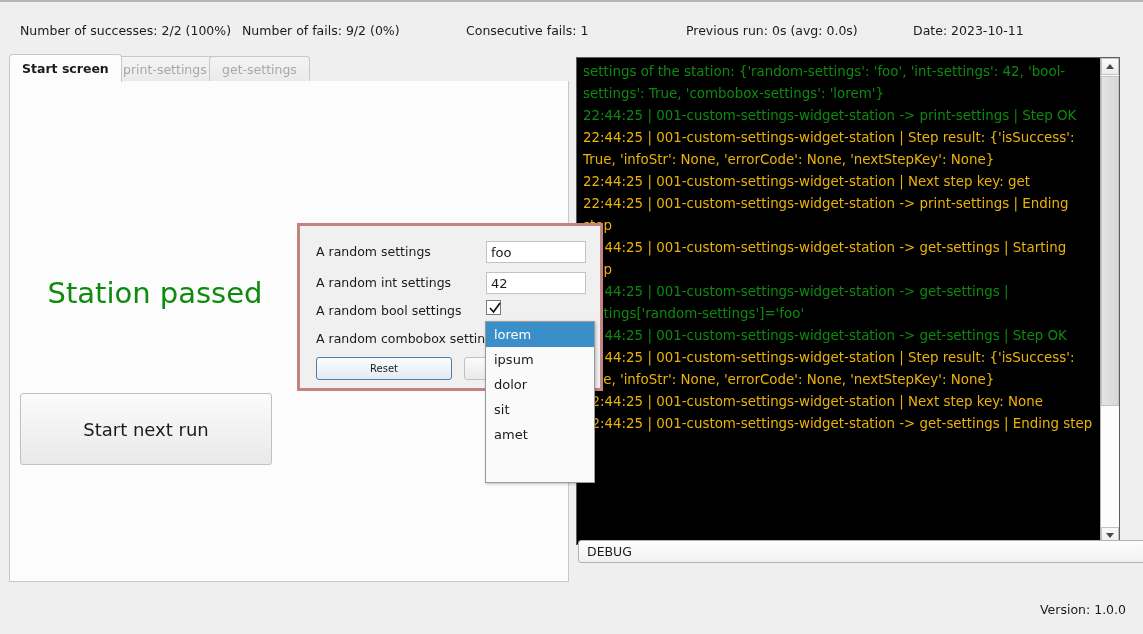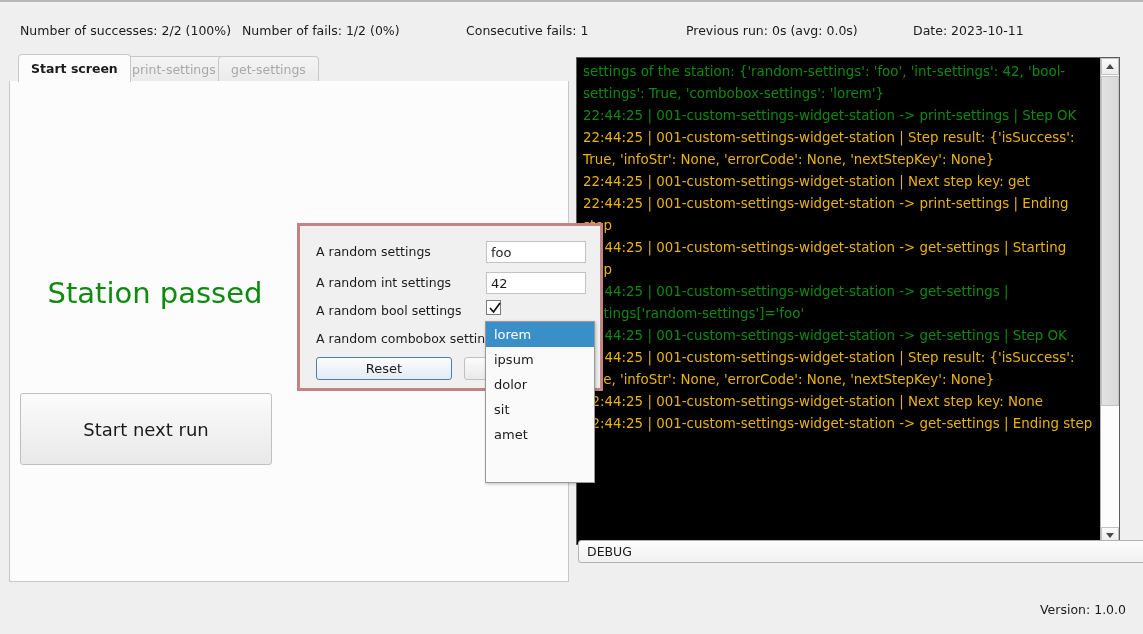--- a/index.html
+++ b/index.html
@@ -32,21 +32,21 @@
   .s2 { left: 466px; }
   .s3 { left: 686px; }
   .s4 { left: 913px; }
 
   
   .leftpane {
     position: absolute; left: 9px; top: 52px;
     width: 560px; height: 528px;
   }
   .tabbar {
-    position: absolute; left: 9px; top: 0; height: 28px; width: 560px; padding-left: 41px;
+    position: absolute; left: 0; top: 0; height: 28px; width: 560px; padding-left: 41px;
   }
   .tab {
     position: absolute; top: 2px; height: 26px;
     border: 1px solid #c8c8c8;
     border-bottom: none;
     border-radius: 4px 4px 0 0;
     background: linear-gradient(#f4f4f4, #eaeaea);
     color: #a8a8a8;
     font-size: 12.5px;
     line-height: 25px;
@@ -218,21 +218,21 @@
   .dlg-buttons {
     position: absolute; left: 16px; top: 131px;
     width: 276px; height: 24px;
   }
   .btn-reset {
     position: absolute; left: 0; top: 0;
     width: 136px; height: 23px;
     border: 1px solid #4a7fae;
     border-radius: 3px;
     background: linear-gradient(#fbfcfd,#e4ebf2);
-    font-size: 13px;
+    font-size: 10px;
     color: #1b1b1b;
     font-family: inherit;
     cursor: pointer;
   }
   .btn-other {
     position: absolute; left: 148px; top: 0;
     width: 128px; height: 23px;
     border: 1px solid #c0c0c0;
     border-radius: 3px;
     background: linear-gradient(#fbfbfb,#eaeaea);
@@ -264,21 +264,21 @@
     color: #ffffff;
   }
 </style>
 </head>
 <body>
 
 <div id="app">
 
   <div class="statusbar">
     <div class="cell s0">Number of successes: 2/2 (100%)</div>
-    <div class="cell s1">Number of fails: 1/2 (0%)</div>
+    <div class="cell s1">Number of fails: 9/2 (0%)</div>
     <div class="cell s2">Consecutive fails: 1</div>
     <div class="cell s3">Previous run: 0s (avg: 0.0s)</div>
     <div class="cell s4">Date: 2023-10-11</div>
   </div>
 
   <div class="leftpane">
     <div class="tabbar">
       <div class="tab tab0 active">Start screen</div>
       <div class="tab tab1">print-settings</div>
       <div class="tab tab2">get-settings</div>

